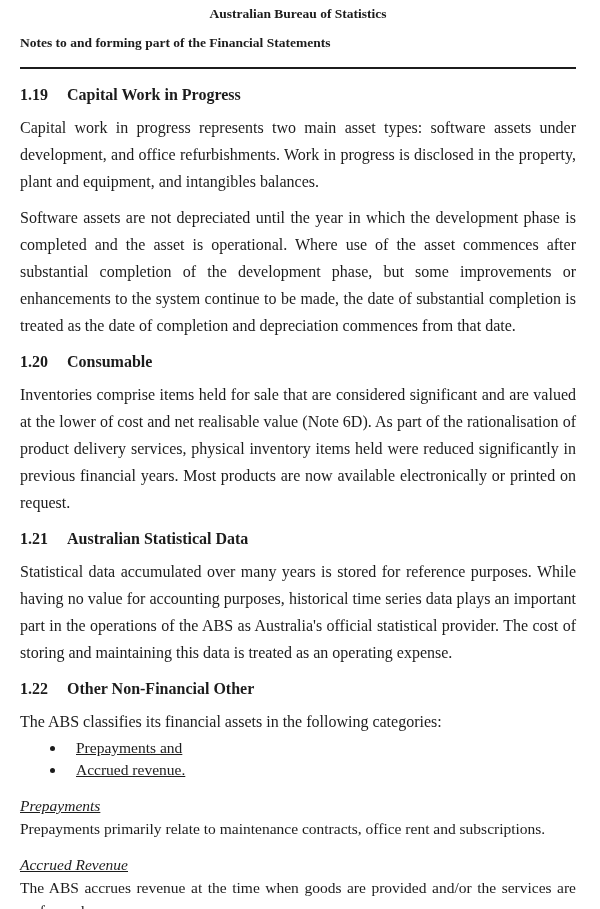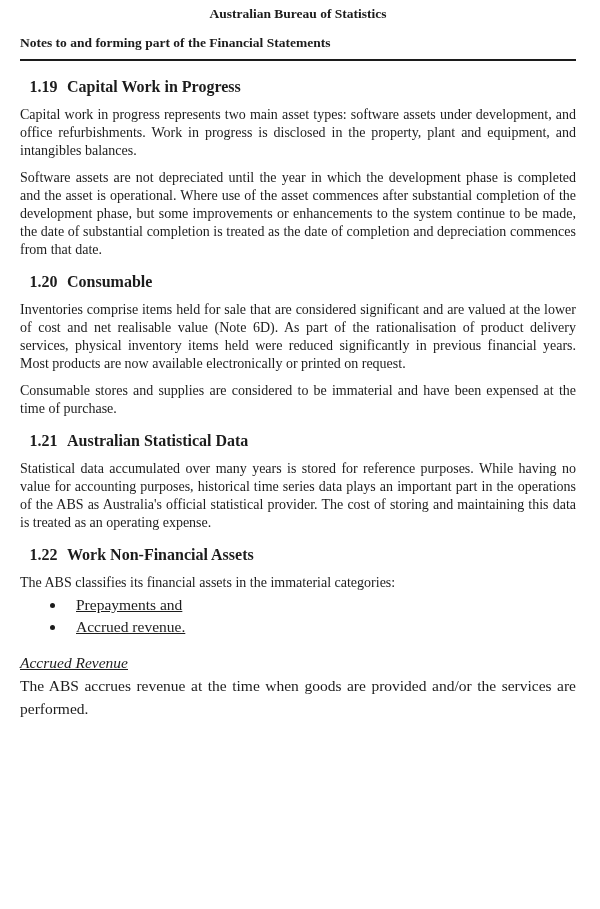--- a/index.html
+++ b/index.html
@@ -21,39 +21,38 @@
     font-size: 13.5px;
     font-weight: 700;
     text-align: center;
     line-height: 17px;
   }
   .notes-bar {
     margin-top: 12px;
     font-size: 13.5px;
     font-weight: 700;
     line-height: 17px;
-    padding-bottom: 8px;
+    padding-bottom: 16px;
     border-bottom: 2px solid #1c1c1c;
   }
   .sec-heading {
     margin: 16px 0 0 0;
     font-size: 16px;
     font-weight: 700;
     line-height: 20px;
   }
   .sec-heading.tight { margin-top: 13px; }
   .sec-num {
     display: inline-block;
     width: 47px;
-    text-align: center;
   }
   .para {
     margin: 9px 0 0 0;
-    font-size: 14px;
-    line-height: 18px;
+    font-size: 16px;
+    line-height: 27px;
     text-align: justify;
   }
   .bullet-list {
     margin: 2px 0 0 0;
     padding: 0 0 0 46px;
     font-size: 15.5px;
     line-height: 22px;
   }
   .bullet-list li {
     padding-left: 10px;
@@ -92,40 +91,43 @@
     </h2>
     <p class="para">Capital work in progress represents two main asset types: software assets under development, and office refurbishments. Work in progress is disclosed in the property, plant and equipment, and intangibles balances.</p>
     <p class="para">Software assets are not depreciated until the year in which the development phase is completed and the asset is operational.  Where use of the asset commences after substantial completion of the development phase, but some improvements or enhancements to the system continue to be made, the date of substantial completion is treated as the date of completion and depreciation commences from that date.</p>
   </div>
 
   <div class="section">
     <h2 class="sec-heading tight">
       <span class="sec-num">1.20</span><span class="sec-title">Consumable</span>
     </h2>
     <p class="para">Inventories comprise items held for sale that are considered significant and are valued at the lower of cost and net realisable value (Note 6D). As part of the rationalisation of product delivery services, physical inventory items held were reduced significantly in previous financial years. Most products are now available electronically or printed on request.</p>
-    <p class="para">Consumable stores and supplies are considered to be immaterial and have been expensed at the time of purchase.</p>
   </div>
 
   <div class="section">
     <h2 class="sec-heading tight">
       <span class="sec-num">1.21</span><span class="sec-title">Australian Statistical Data</span>
     </h2>
     <p class="para">Statistical data accumulated over many years is stored for reference purposes.  While having no value for accounting purposes, historical time series data plays an important part in the operations of the ABS as Australia's official statistical provider. The cost of storing and maintaining this data is treated as an operating expense.</p>
   </div>
 
   <div class="section">
     <h2 class="sec-heading tight">
-      <span class="sec-num">1.22</span><span class="sec-title">Work Non-Financial Assets</span>
+      <span class="sec-num">1.22</span><span class="sec-title">Other Non-Financial Other</span>
     </h2>
-    <p class="para">The ABS classifies its financial assets in the immaterial categories:</p>
+    <p class="para">The ABS classifies its financial assets in the following categories:</p>
     <ul class="bullet-list">
       <li>Prepayments and</li>
       <li>Accrued revenue.</li>
     </ul>
 
+    <div class="subsection">
+      <h3 class="sub-heading">Prepayments</h3>
+      <p class="sub-para">Prepayments primarily relate to maintenance contracts, office rent and subscriptions.</p>
+    </div>
 
     <div class="subsection">
       <h3 class="sub-heading">Accrued Revenue</h3>
       <p class="sub-para">The ABS accrues revenue at the time when goods are provided and/or the services are performed.</p>
     </div>
   </div>
 
 </div>
 
 </body></html>

